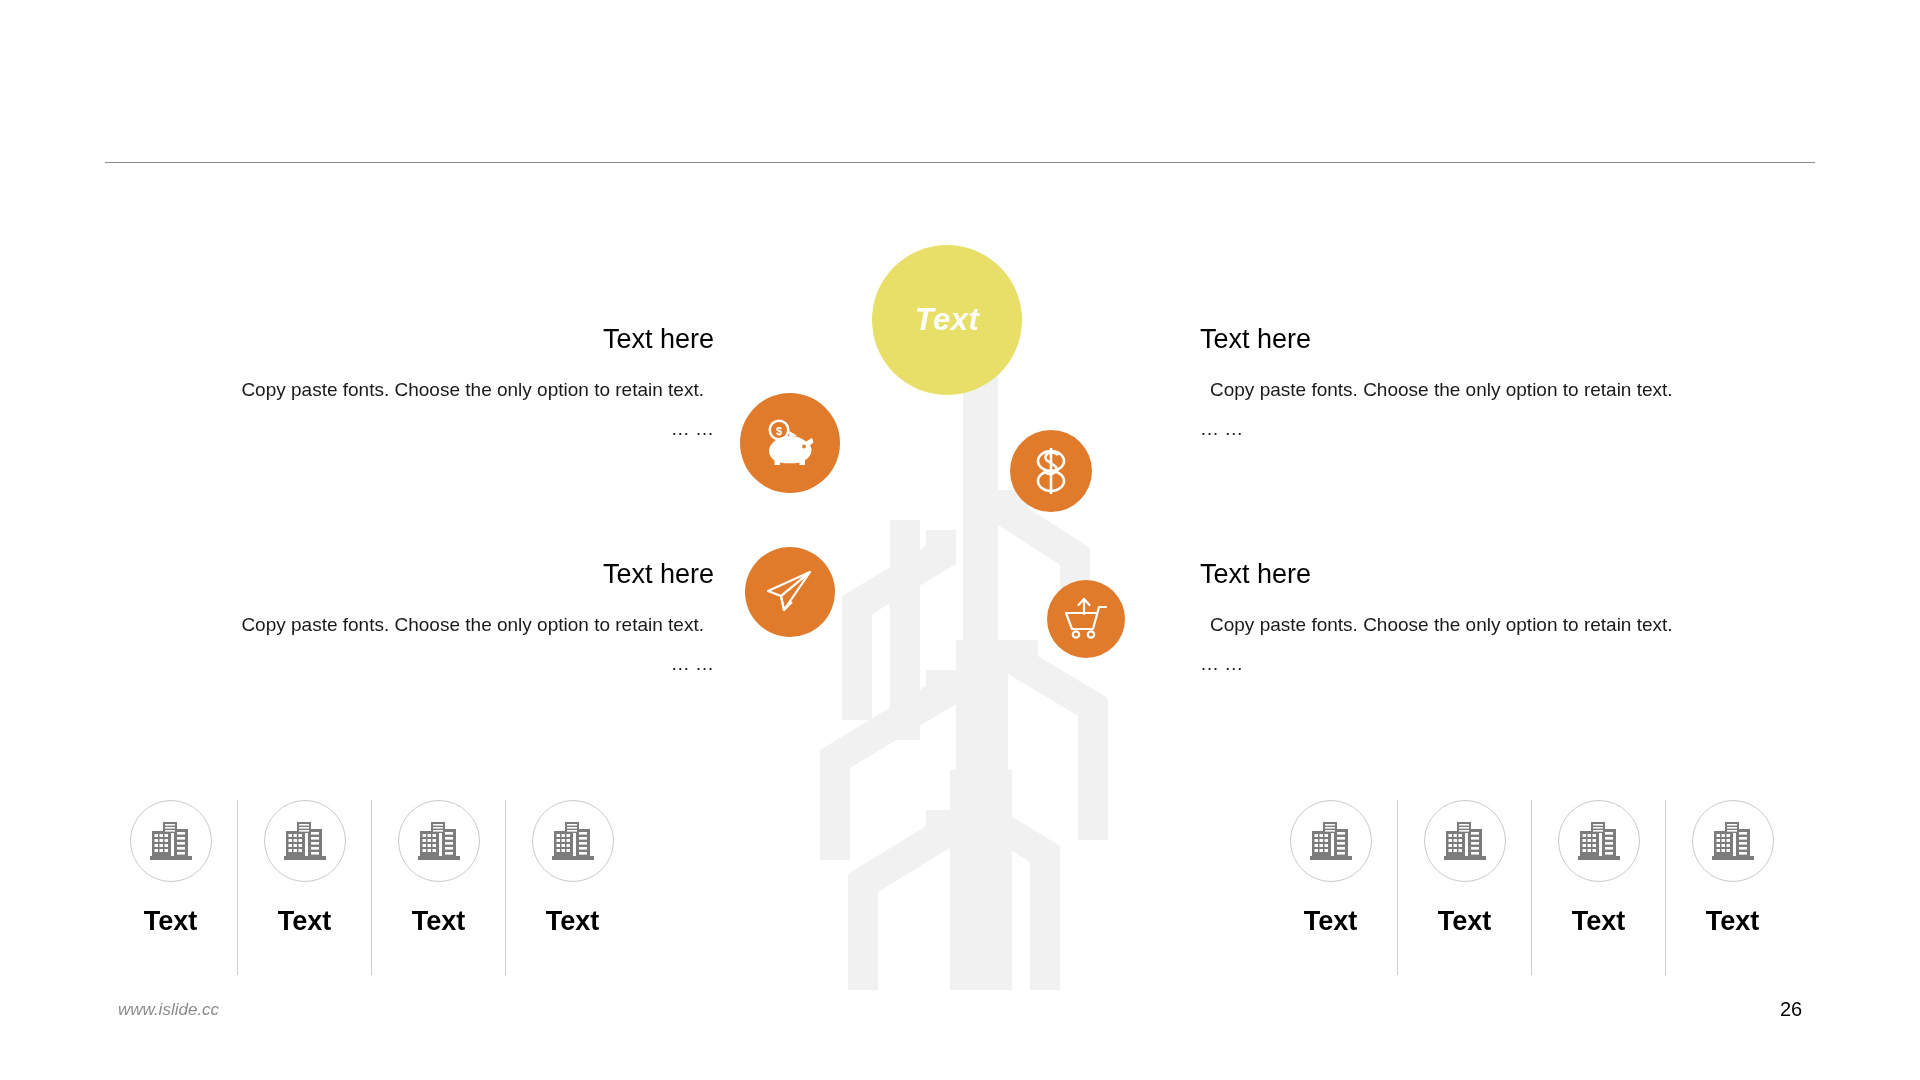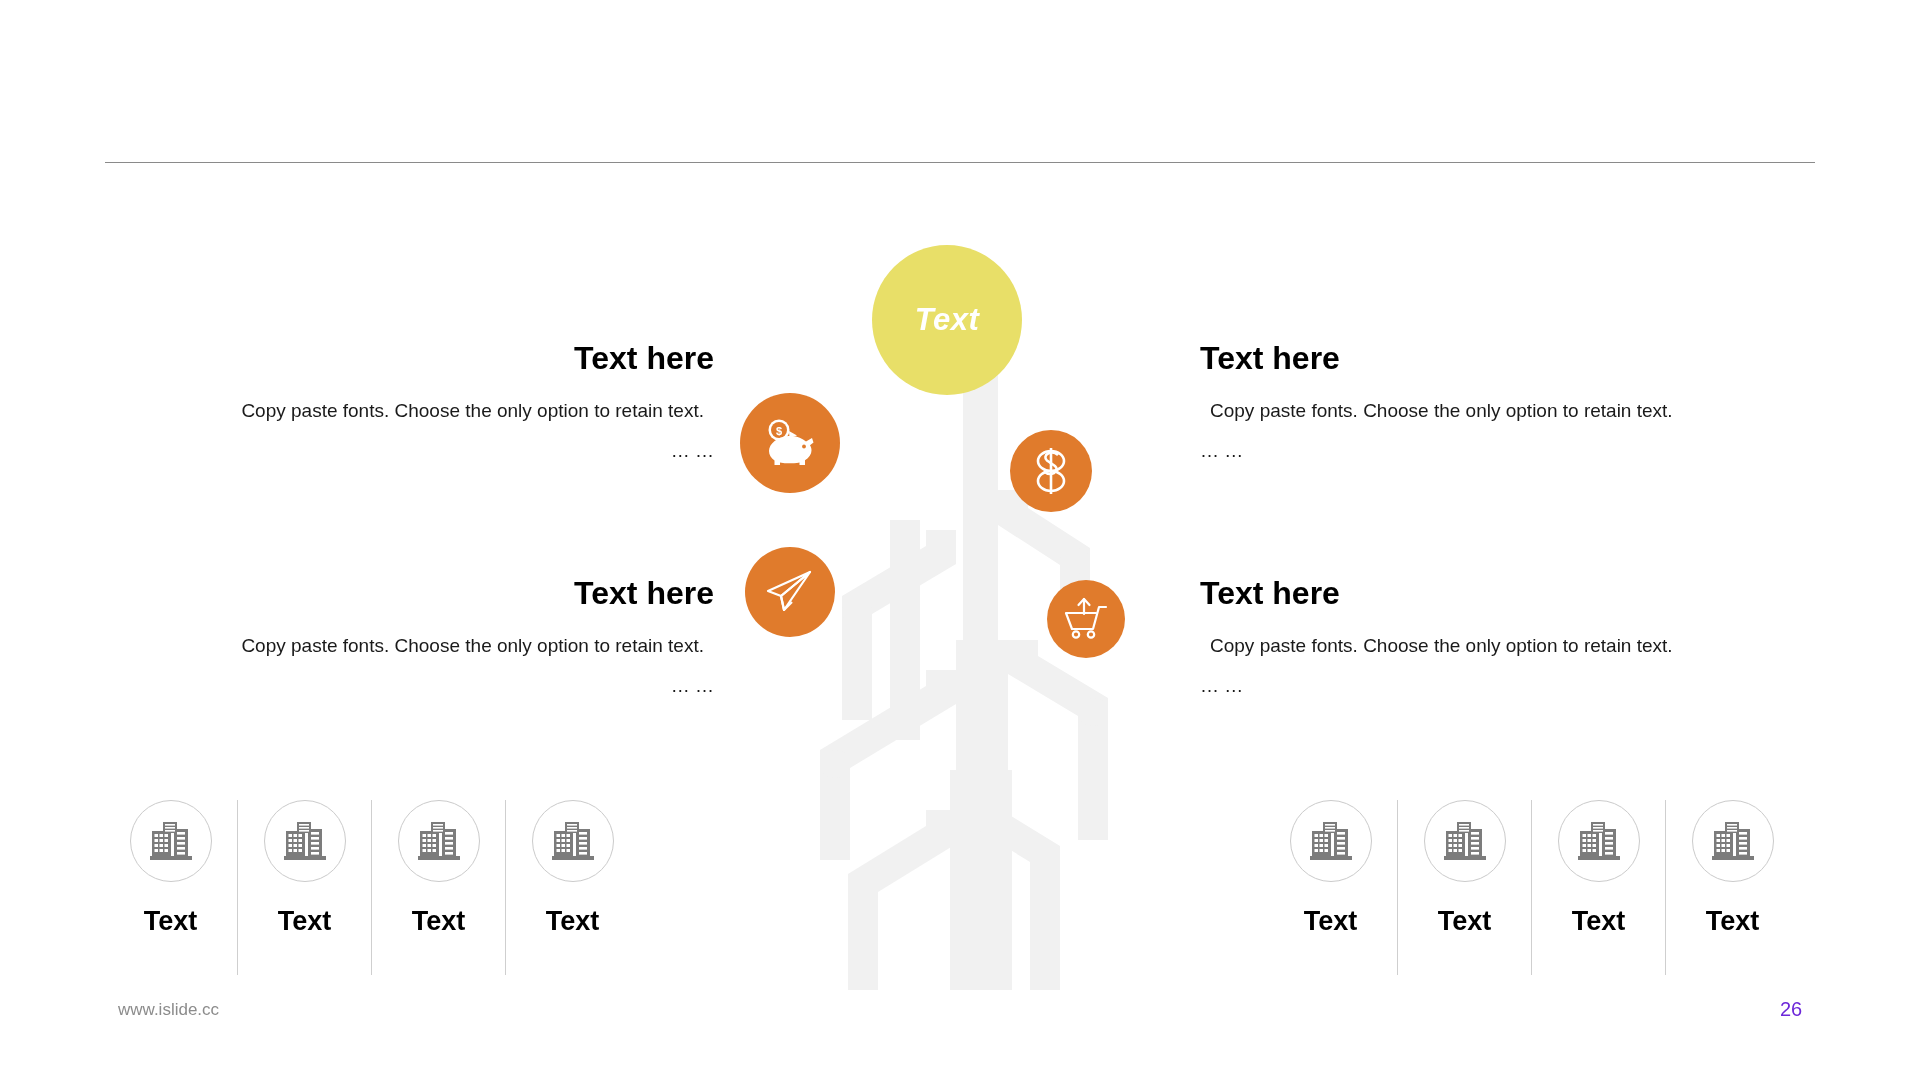--- a/index.html
+++ b/index.html
@@ -63,25 +63,25 @@
     font-style: italic;
     letter-spacing: 0.5px;
   }
 
   
   .txtblock {
     position: absolute;
     width: 540px;
   }
   .txtblock .heading {
-    font-size: 32px;
-    font-weight: bold;
+    font-size: 27px;
+    font-weight: normal;
     color: #000000;
     line-height: 1.1;
-    margin: 16px 0 20px 0;
+    margin: 0 0 20px 0;
   }
   .txtblock .body {
     font-size: 19px;
     color: #1a1a1a;
     line-height: 1.55;
     margin: 10px;
   }
   .txtblock .ellipsis {
     font-size: 19px;
     color: #1a1a1a;
@@ -130,27 +130,28 @@
     line-height: 1;
   }
 
   
   .footer-url {
     position: absolute;
     left: 118px;
     top: 1000px;
     font-size: 17px;
     color: #8c8c8c;
+    font-style: italic;
   }
   .page-num {
     position: absolute;
     left: 1780px;
     top: 998px;
     font-size: 20px;
-    color: #6d28d9;
+    color: #000000;
   }
 </style>
 </head>
 <body>
 
 <div class="slide">
 
   <div class="top-rule"></div>
 
   <svg class="tree" viewBox="0 0 420 650" xmlns="http://www.w3.org/2000/svg">

